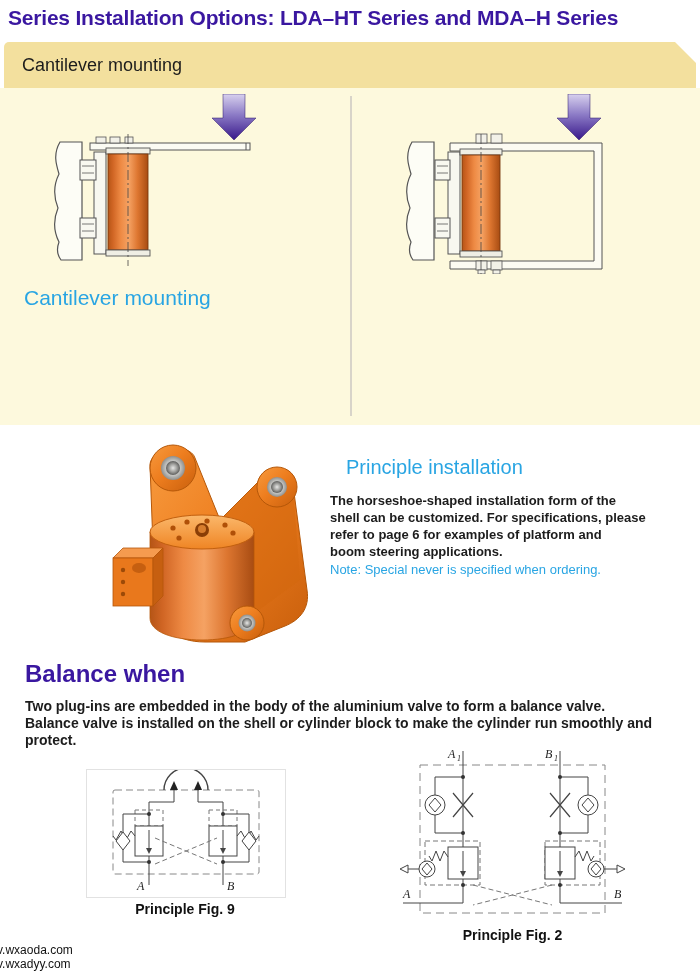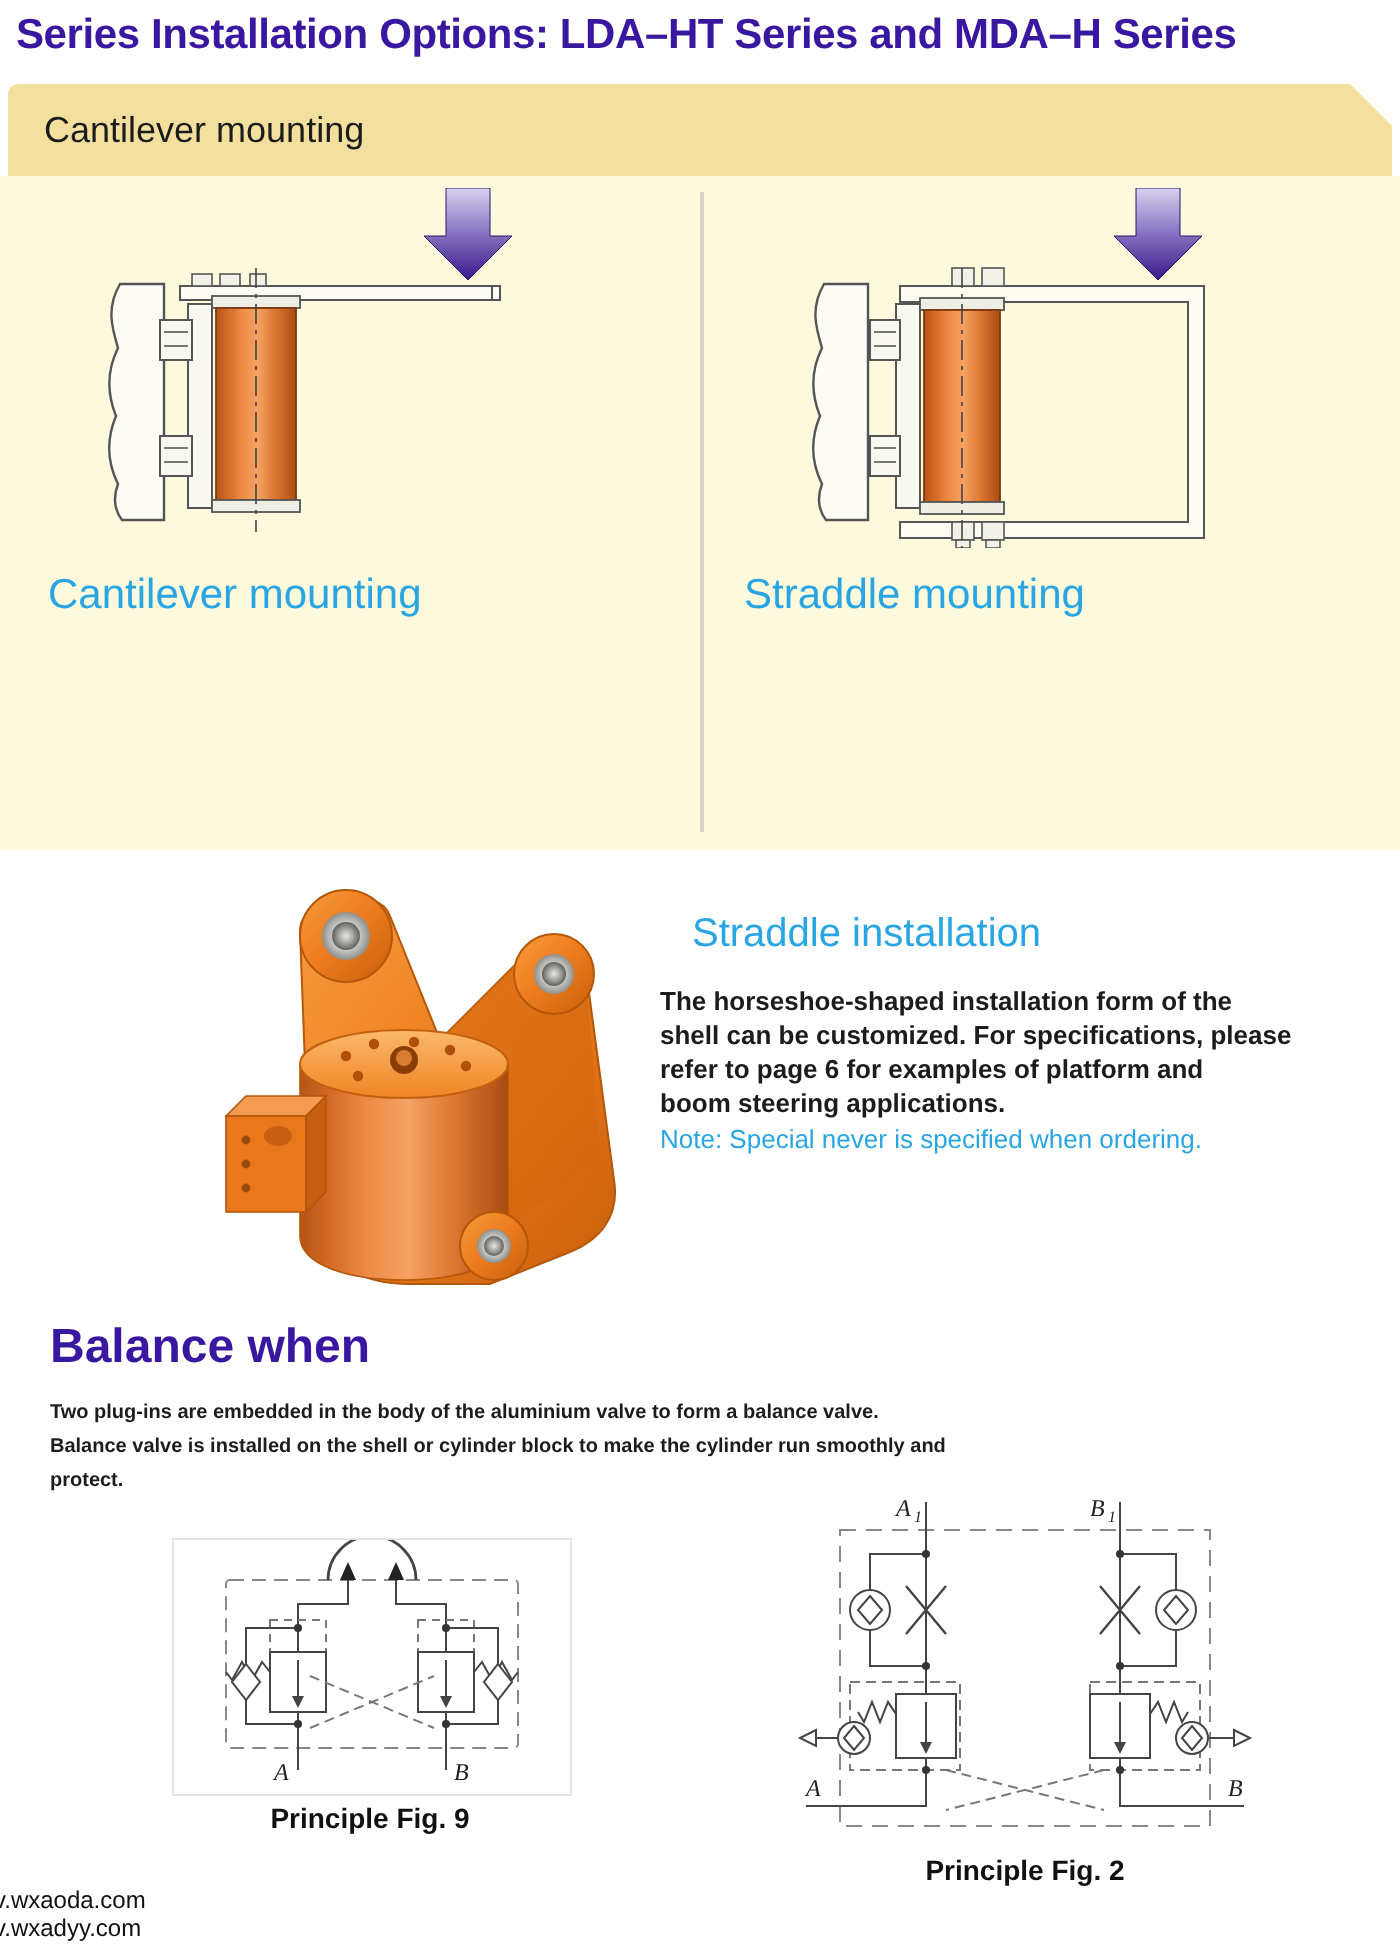--- a/index.html
+++ b/index.html
@@ -43,21 +43,21 @@
   .h-heading{
     top:456px;left:346px;font-size:20px;color:#29a5e3;font-weight:400;
   }
   .h-body{top:492px;left:330px;width:356px;}
   .h-note{
     top:562px;left:330px;font-size:13px;font-weight:500;color:#29a5e3;
   }
   .bv-heading{
     top:660px;left:25px;font-size:24px;font-weight:600;color:#3a17a0;
   }
-  .bv-body{top:698px;left:25px;width:650px;font-size:10px;}
+  .bv-body{top:698px;left:25px;width:650px;font-size:14px;}
   .fig1-box{
     top:769px;left:86px;width:198px;height:127px;
     background:#ffffff;border:1px solid #e2e2e2;
   }
   .fig-caption{
     font-size:14px;font-weight:600;color:#111;text-align:center;
   }
   .fig1-caption{top:901px;left:86px;width:198px;}
   .fig2-caption{top:927px;left:395px;width:235px;}
   .footer-urls{
@@ -177,21 +177,20 @@
 
     <line x1="91" y1="40" x2="91" y2="180" stroke="#444" stroke-width="0.8" stroke-dasharray="10 3 2 3"></line>
 
     <g>
       <path d="M178,0 h22 v24 h11 L189,46 L167,24 h11 Z" fill="url(#gradPurple)" stroke="#2a1468" stroke-width="0.5"></path>
     </g>
   </svg>
 
   <div class="abs col-heading" style="left:24px;top:198px">Cantilever mounting</div>
 
-  <div class="abs col-heading" style="left:372px;top:198px">Straddle mounting</div>
 </div>
 
 <svg class="abs" style="left:95px;top:440px" width="245" height="215" viewBox="0 0 245 215">
 
   <path d="M55,25 C55,8 95,2 100,18 L125,80 L163,42 C166,26 198,28 198,45 L212,150 C215,168 205,180 190,186 L150,202 L110,202 C80,202 60,186 60,160 Z" fill="url(#gradPartMain)" stroke="#b55708" stroke-width="1"></path>
 
   <path d="M125,80 L163,42 L198,45 L205,140 L150,180 Z" fill="#d4680f" opacity="0.55"></path>
 
   <path d="M55,92 L55,178 C55,192 78,200 107,200 C136,200 159,192 159,178 L159,92 Z" fill="url(#gradCyl)" stroke="#b55708" stroke-width="0.8"></path>
 
@@ -221,21 +220,21 @@
 
   <polygon points="18,118 28,108 68,108 58,118" fill="#f59b4f" stroke="#b5560a" stroke-width="0.8"></polygon>
   <rect x="18" y="118" width="40" height="48" fill="#e9781c" stroke="#b5560a" stroke-width="0.8"></rect>
   <polygon points="58,118 68,108 68,156 58,166" fill="#c65f10" stroke="#b5560a" stroke-width="0.8"></polygon>
   <circle cx="28" cy="130" r="2.2" fill="#9c4a08"></circle>
     <circle cx="28" cy="142" r="2.2" fill="#9c4a08"></circle>
     <circle cx="28" cy="154" r="2.2" fill="#9c4a08"></circle>
   <ellipse cx="44" cy="128" rx="7" ry="5" fill="#c65f10"></ellipse>
 </svg>
 
-<div class="abs h-heading">Straddle installation</div>
+<div class="abs h-heading">Principle installation</div>
 <div class="abs body-text h-body">The horseshoe-shaped installation form of the
 shell can be customized. For specifications, please
 refer to page 6 for examples of platform and
 boom steering applications.</div>
 <div class="abs h-note">Note: Special never is specified when ordering.</div>
 
 <div class="abs bv-heading">Balance when</div>
 <div class="abs body-text bv-body">Two plug-ins are embedded in the body of the aluminium valve to form a balance valve.
 Balance valve is installed on the shell or cylinder block to make the cylinder run smoothly and
 protect.</div>

